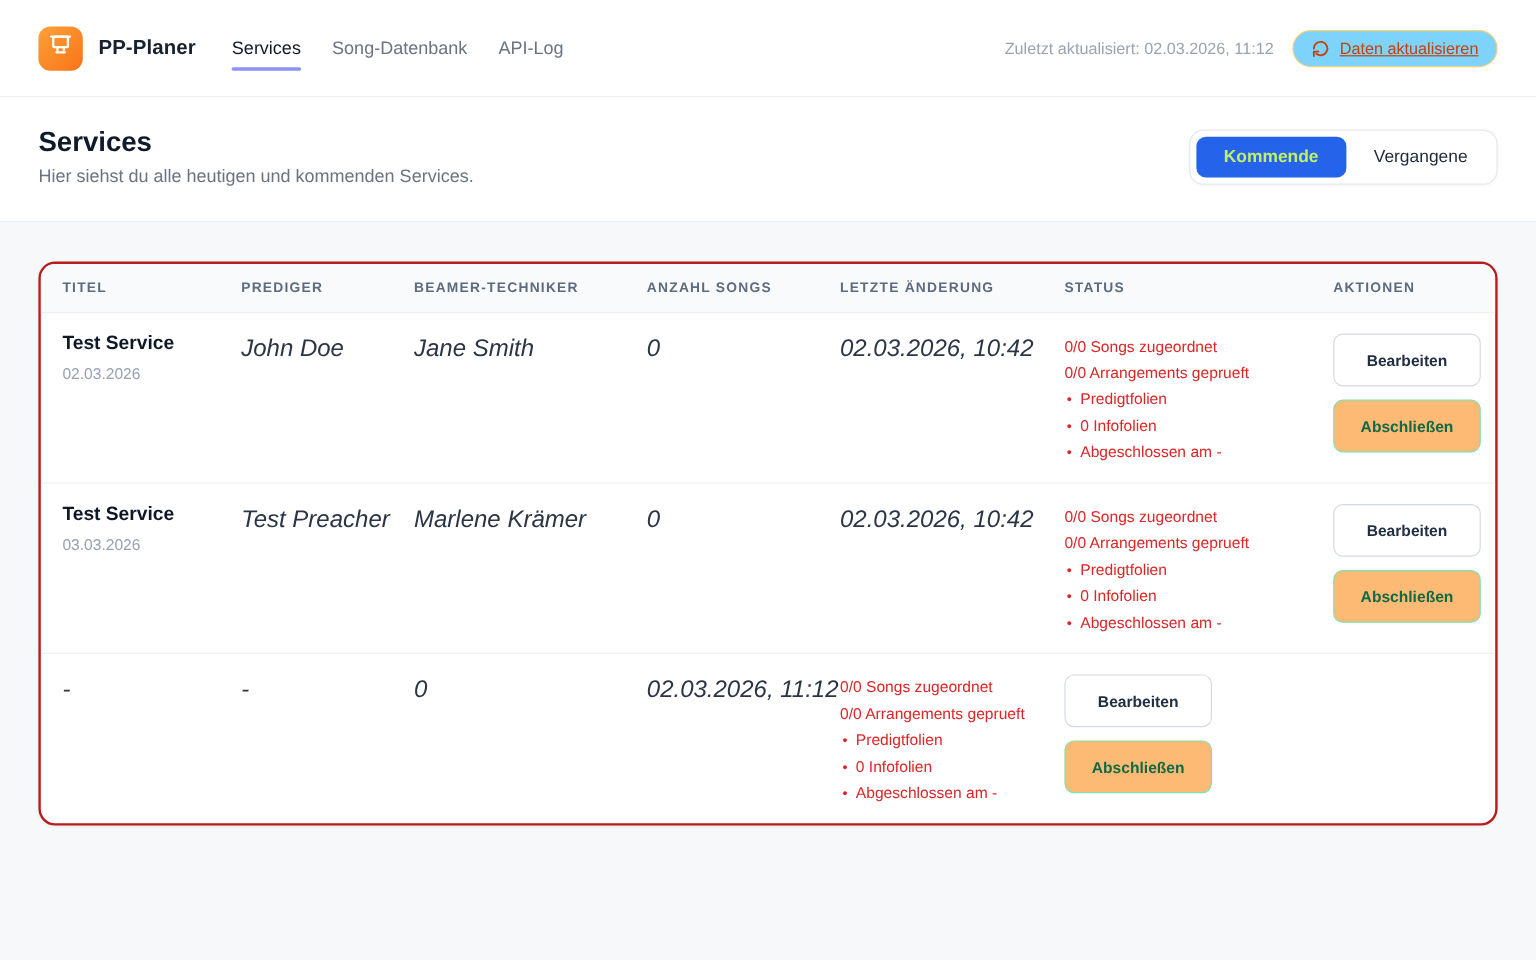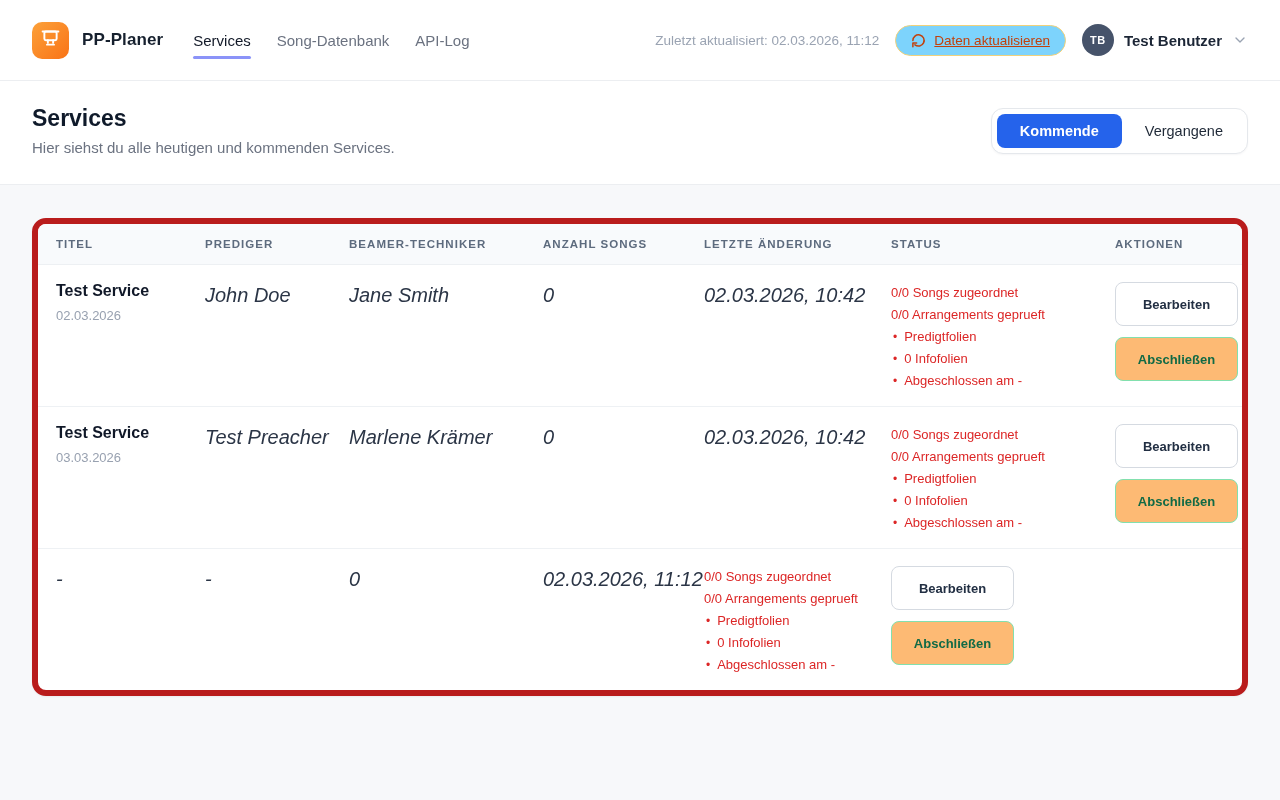--- a/index.html
+++ b/index.html
@@ -106,30 +106,30 @@
     font-family: inherit;
     font-size: 14.5px;
     font-weight: 400;
     color: #1f2937;
     padding: 9px 19px;
     border-radius: 8px;
     cursor: pointer;
   }
   .toggle-option.active {
     background: #2563eb;
-    color: #ffffff;
+    color: #bef264;
     font-weight: 600;
     padding: 9px 23px;
   }
 
   
   .content { padding: 33px 32px; }
   .table-card {
     background: #ffffff;
-    border: 6px solid #b91c1c;
+    border: 2px solid #b91c1c;
     border-radius: 14px;
     box-shadow: 0 1px 2px rgba(16,24,40,.05);
     overflow: hidden;
   }
   .grid-row {
     display: grid;
     grid-template-columns: 149px 144px 194px 161px 187px 224px 1fr;
     column-gap: 0;
     padding: 0 18px;
   }
@@ -201,29 +201,20 @@
     <span class="last-updated">Zuletzt aktualisiert: 02.03.2026, 11:12</span>
     <button class="refresh-btn">
       <span>
         <svg width="15" height="15" viewBox="0 0 24 24" fill="none" stroke="#c2410c" stroke-width="2.4" stroke-linecap="round" stroke-linejoin="round">
           <path d="M3 12a9 9 0 1 1 3.3 6.9"></path>
           <path d="M3 22v-6h6"></path>
         </svg>
       </span>
       <span>Daten aktualisieren</span>
     </button>
-    <div class="user-chip">
-      <div class="avatar">TB</div>
-      <span class="user-name">Test Benutzer</span>
-      <span class="chevron">
-        <svg width="16" height="16" viewBox="0 0 24 24" fill="none" stroke="#9aa3b2" stroke-width="2" stroke-linecap="round" stroke-linejoin="round">
-          <path d="M6 9l6 6 6-6"></path>
-        </svg>
-      </span>
-    </div>
   </div>
 </header>
 
 <section class="page-head">
   <div>
     <h1 class="page-title">Services</h1>
     <p class="page-subtitle">Hier siehst du alle heutigen und kommenden Services.</p>
   </div>
   <div class="toggle-group">
     <button class="toggle-option active">Kommende</button>

